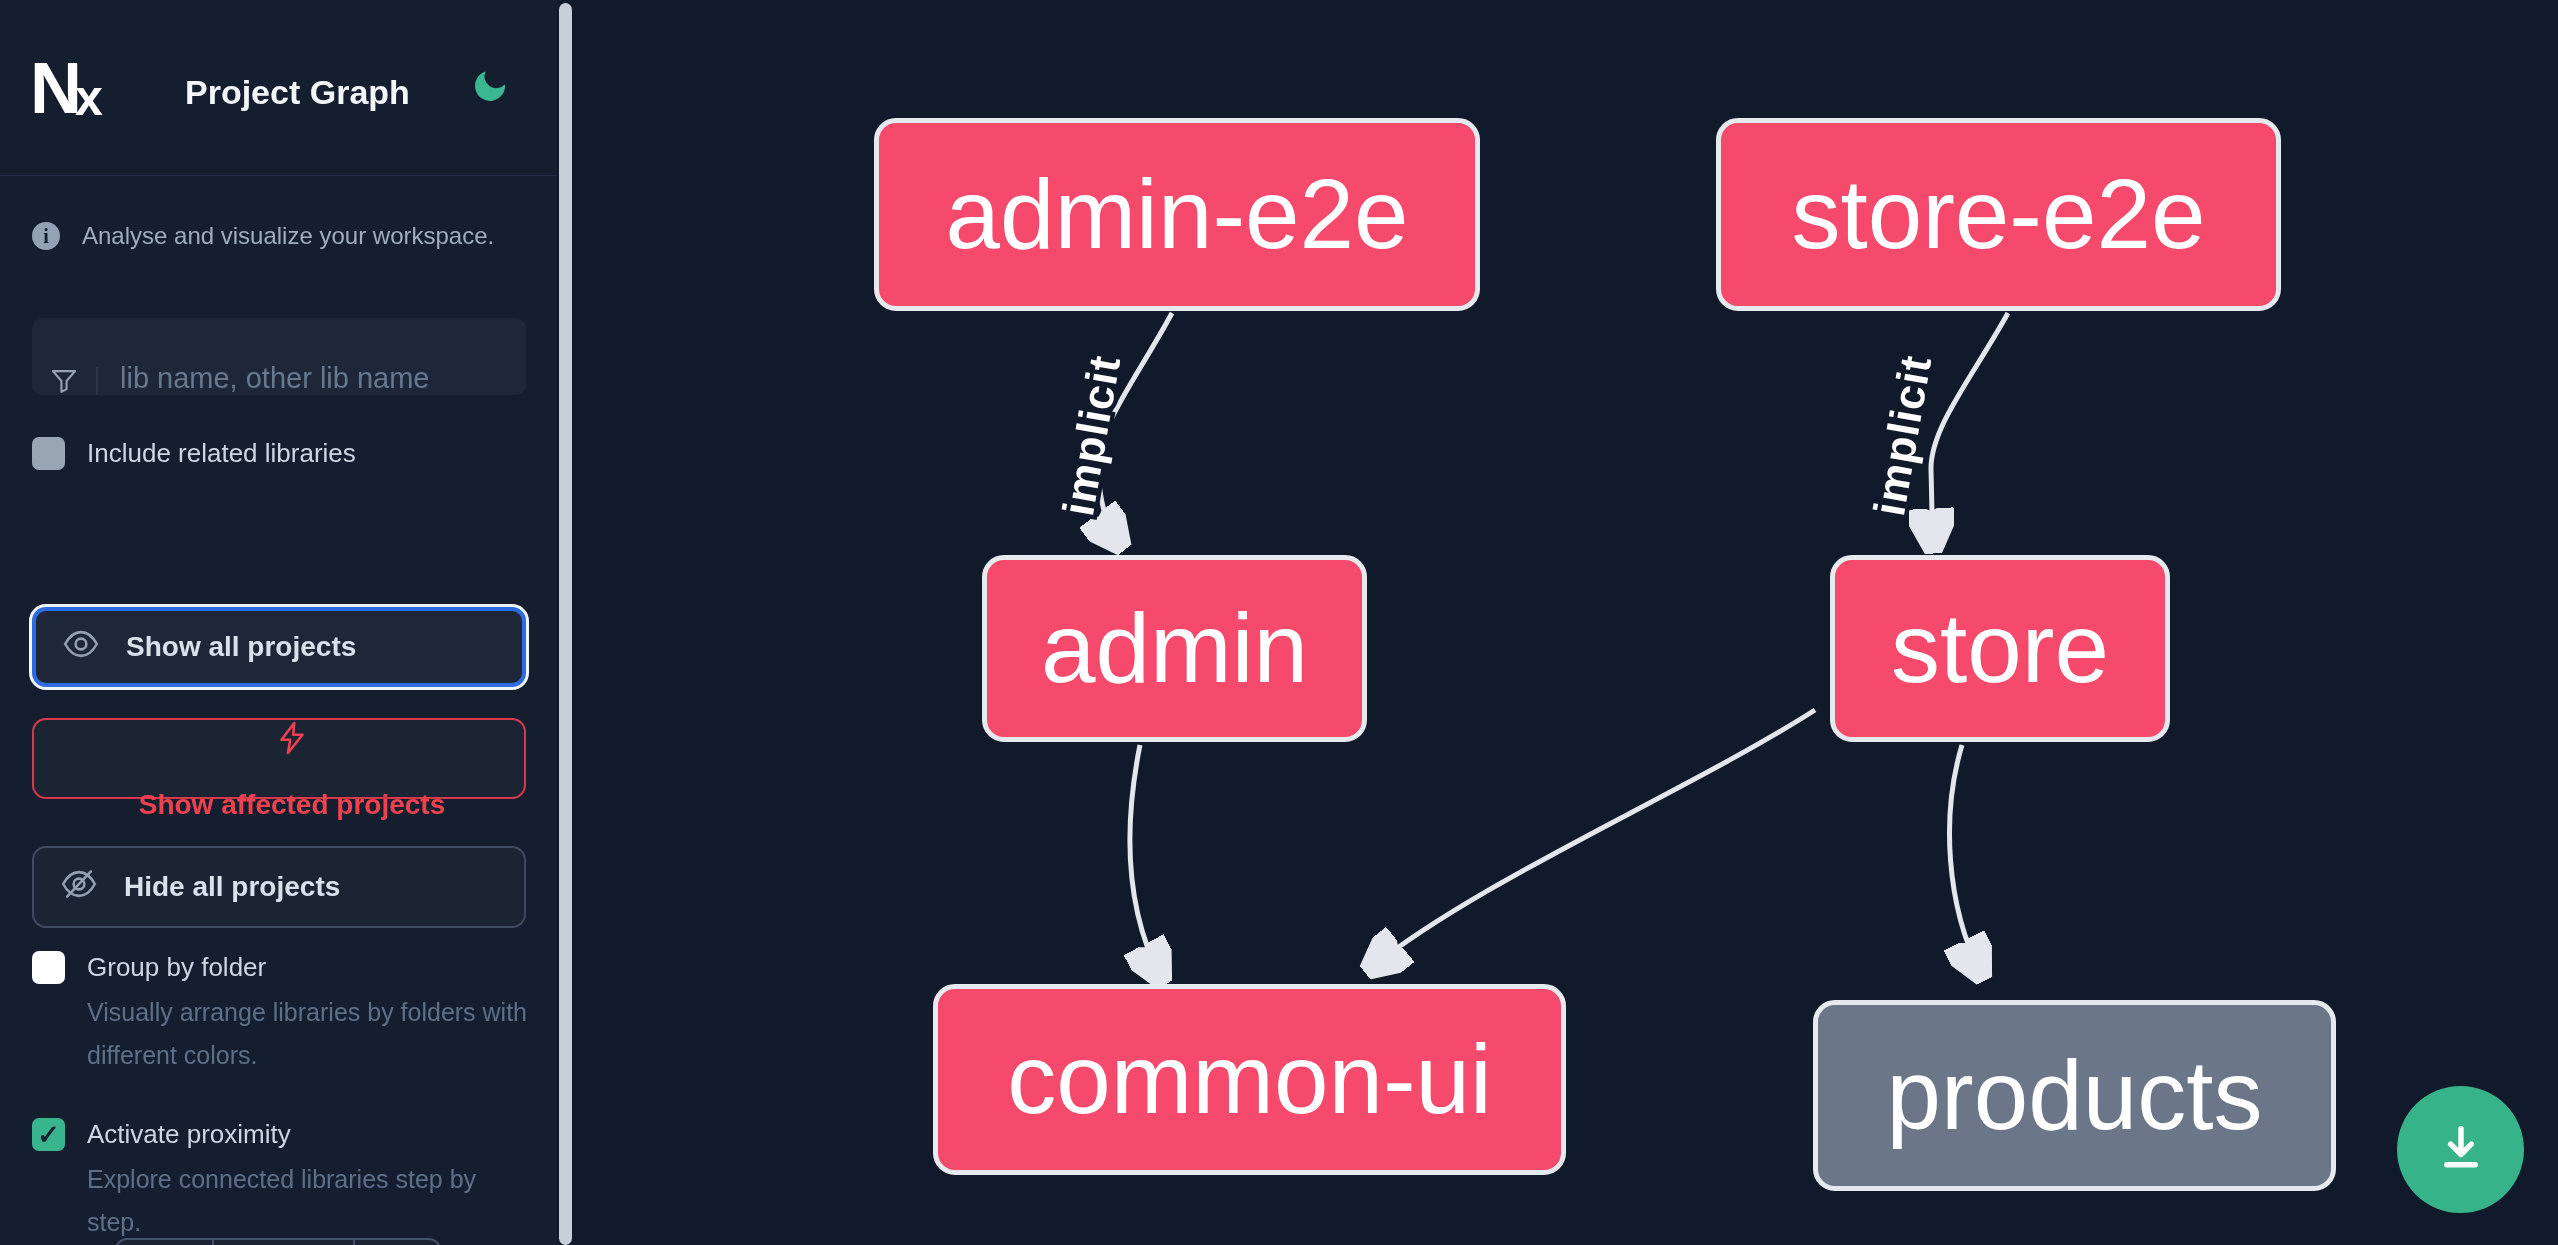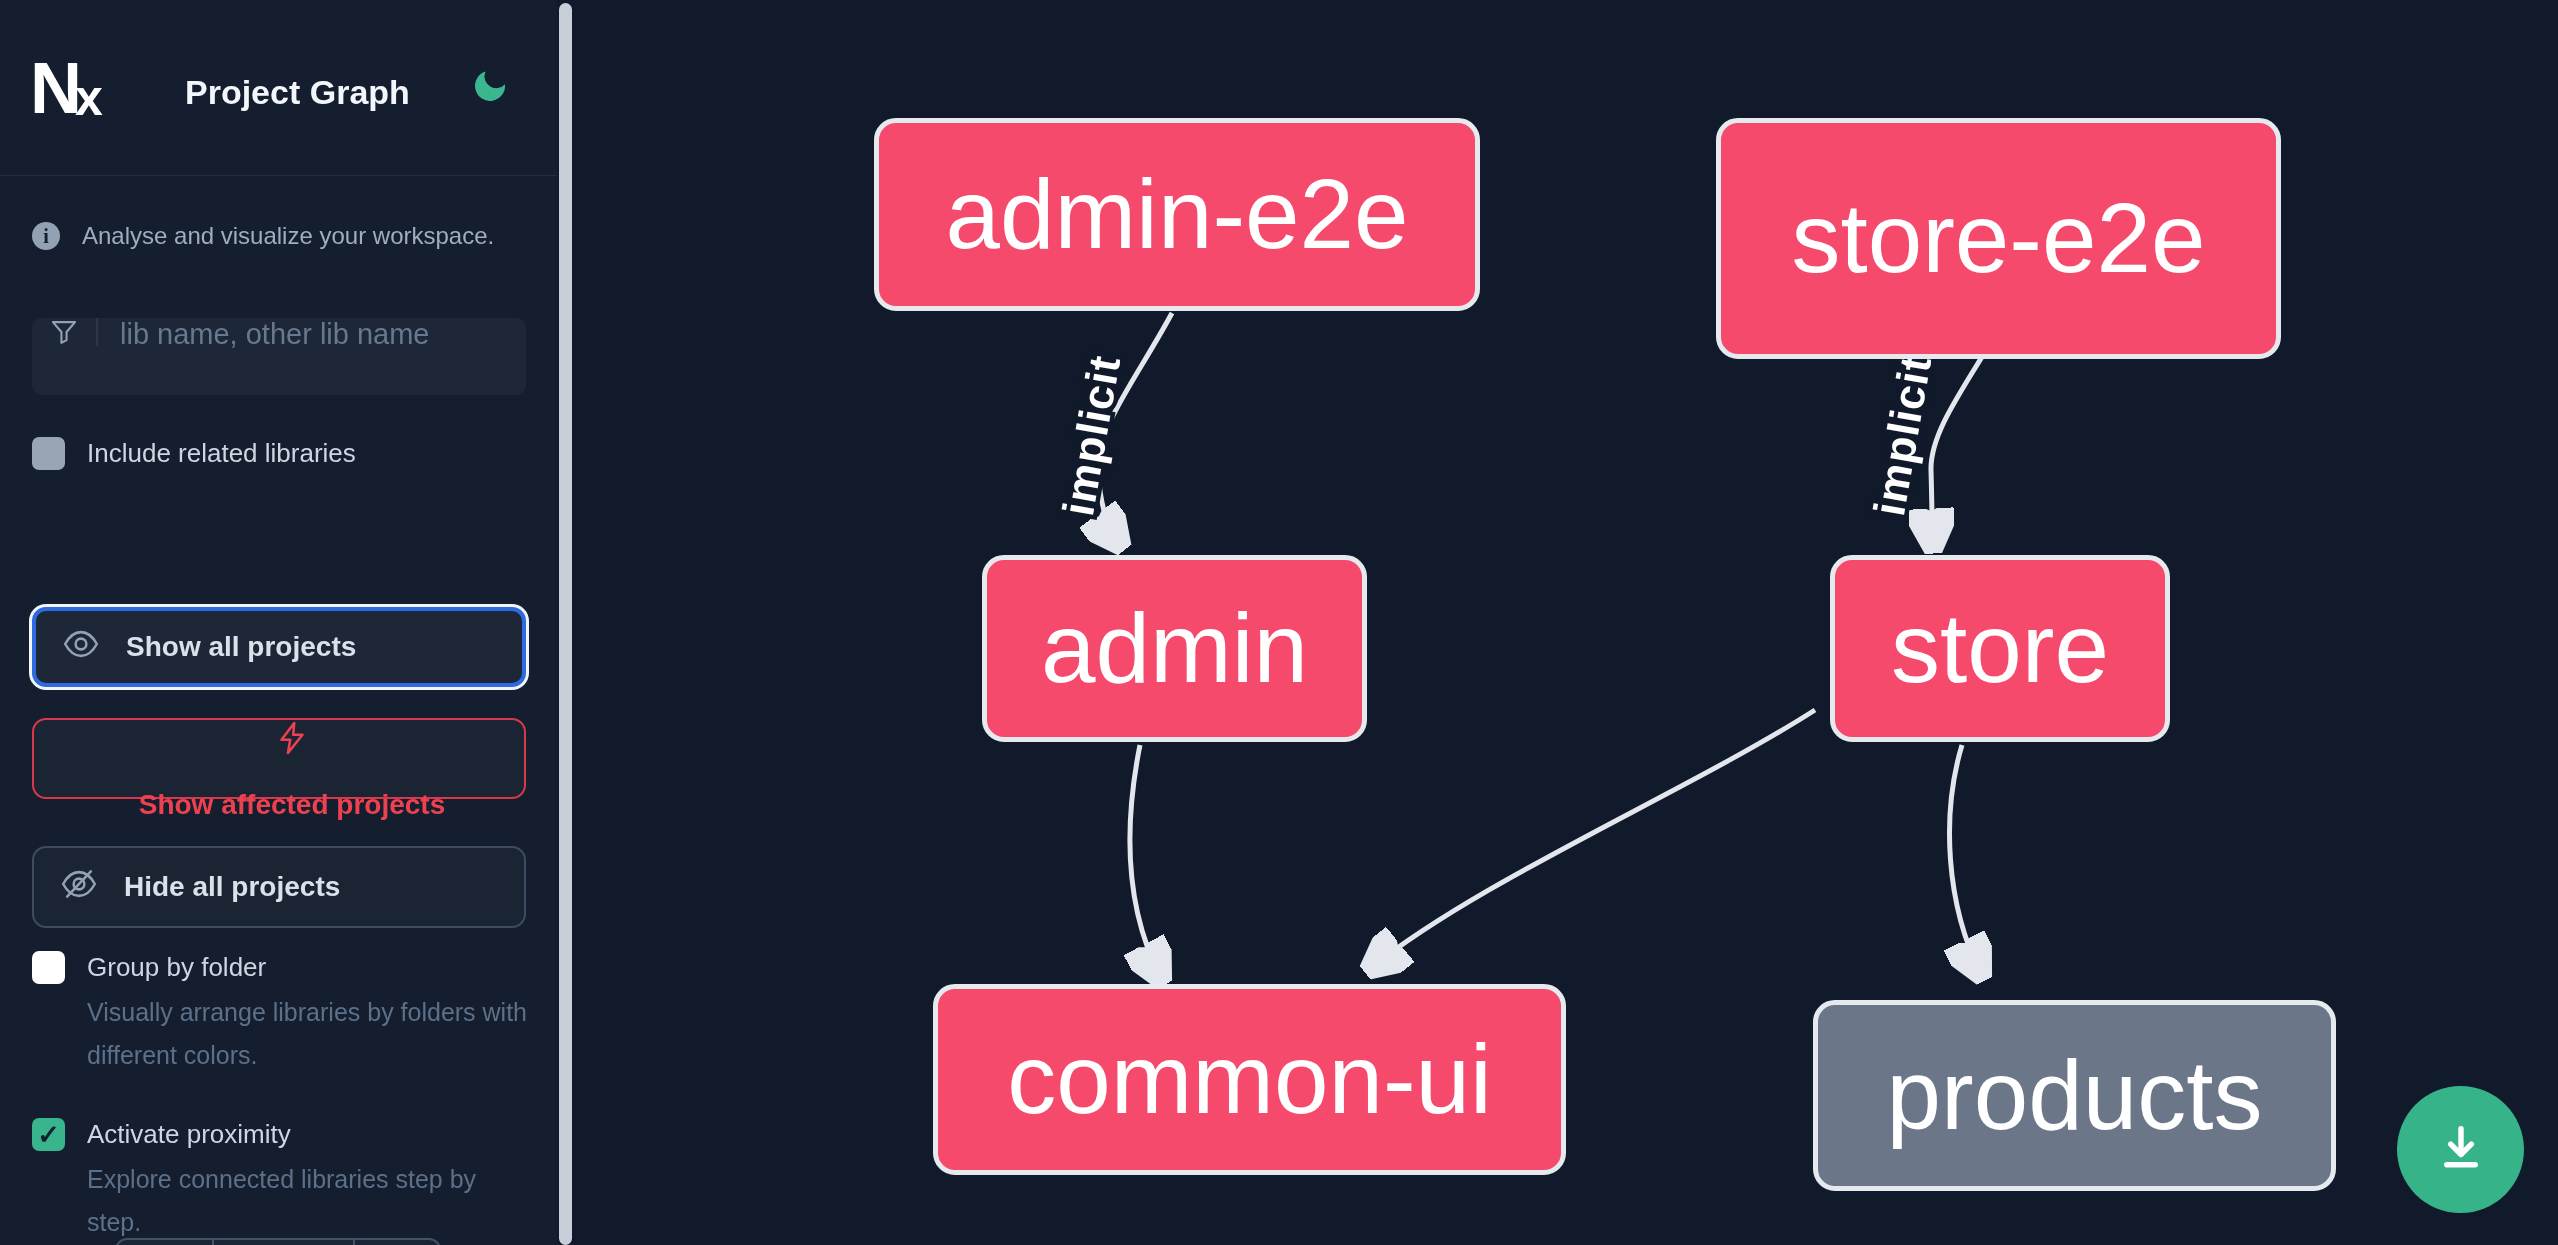--- a/index.html
+++ b/index.html
@@ -13,21 +13,21 @@
   .sb-header{position:absolute;top:0;left:0;width:100%;height:175px;border-bottom:1px solid #232e44;}
   .nx-logo{position:absolute;left:30px;top:56px;color:#ffffff;display:flex;align-items:flex-end;cursor:pointer;}
   .nx-logo .n{font-size:72px;font-weight:800;line-height:64px;letter-spacing:-3px;}
   .nx-logo .x{font-size:50px;font-weight:800;line-height:44px;margin-left:-4px;}
   .app-title{position:absolute;left:185px;top:72px;font-size:34px;font-weight:700;color:#f3f6fa;line-height:40px;}
   .moon-btn{position:absolute;left:470px;top:66px;width:40px;height:40px;background:none;border:none;padding:0;cursor:pointer;}
   .tagline-row{position:absolute;top:222px;left:32px;right:20px;display:flex;align-items:center;gap:22px;}
   .info-icon{width:28px;height:28px;border-radius:50%;background:#93a1b4;color:#151e2f;font-weight:800;font-size:20px;display:flex;align-items:center;justify-content:center;flex:none;font-family:"Liberation Serif",serif;}
   .tagline{font-size:24px;color:#9fadbf;}
   
-  .search{position:absolute;top:318px;left:32px;width:494px;height:77px;background:#1d2737;border-radius:10px;display:flex;align-items:flex-start;overflow:hidden;}
+  .search{position:absolute;top:318px;left:32px;width:494px;height:77px;background:#1d2737;border-radius:10px;display:flex;align-items:flex-end;overflow:hidden;}
   .search .icon-cell{width:64px;display:flex;align-items:center;justify-content:center;border-right:2px solid #2b3649;flex:none;}
   .search input{flex:1;background:transparent;border:none;outline:none;font-size:29px;color:#dbe3ee;padding:0 22px;font-family:inherit;}
   .search input::placeholder{color:#66798f;opacity:1;}
   
   .toggle{position:absolute;left:32px;width:502px;display:flex;gap:22px;align-items:flex-start;}
   .t-include{top:436px;} .t-group{top:950px;} .t-prox{top:1117px;}
   .cbox{width:33px;height:33px;border-radius:7px;flex:none;margin-top:1px;display:flex;align-items:center;justify-content:center;cursor:pointer;}
   .cbox.gray{background:#9aa5b3;} .cbox.white{background:#ffffff;}
   .cbox.green{background:#38b58d;color:#12202f;font-size:27px;font-weight:900;}
   .t-label{font-size:26px;font-weight:400;color:#cdd6e1;line-height:35px;}
@@ -47,21 +47,21 @@
   
   .scroll-thumb{position:absolute;left:559px;top:3px;width:13px;height:1242px;background:#c9cfd9;border-radius:8px;}
   
   .canvas{position:absolute;left:572px;top:0;width:1986px;height:1245px;background:#111a2b;}
   .edges{position:absolute;left:0;top:0;}
   .edges path{stroke:#e3e7ed;stroke-width:5;fill:none;}
   .edge-label{font-size:44px;font-weight:700;fill:#ffffff;stroke:#111a2b;stroke-width:9px;paint-order:stroke;letter-spacing:1px;font-family:"Liberation Sans",sans-serif;}
   .node{position:absolute;display:flex;align-items:center;justify-content:center;border:5px solid #e6eaef;border-radius:22px;color:#fff;font-size:98px;font-weight:400;box-sizing:border-box;cursor:pointer;}
   .node-pink{background:#f54a6b;} .node-gray{background:#6b7689;margin-top:16px;}
   .n-admin-e2e{left:302px;top:118px;width:606px;height:193px;}
-  .n-store-e2e{left:1144px;top:118px;width:565px;height:241px;}
+  .n-store-e2e{left:1144px;top:118px;width:565px;height:193px;}
   .n-admin{left:410px;top:555px;width:385px;height:187px;}
   .n-store{left:1258px;top:555px;width:340px;height:187px;}
   .n-common-ui{left:361px;top:984px;width:633px;height:191px;}
   .n-products{left:1241px;top:984px;width:523px;height:191px;}
   .fab{position:absolute;left:1825px;top:1086px;width:127px;height:127px;border-radius:50%;background:#36b389;border:none;display:flex;align-items:center;justify-content:center;cursor:pointer;}
 </style>
 </head>
 <body>
 
 <div>

